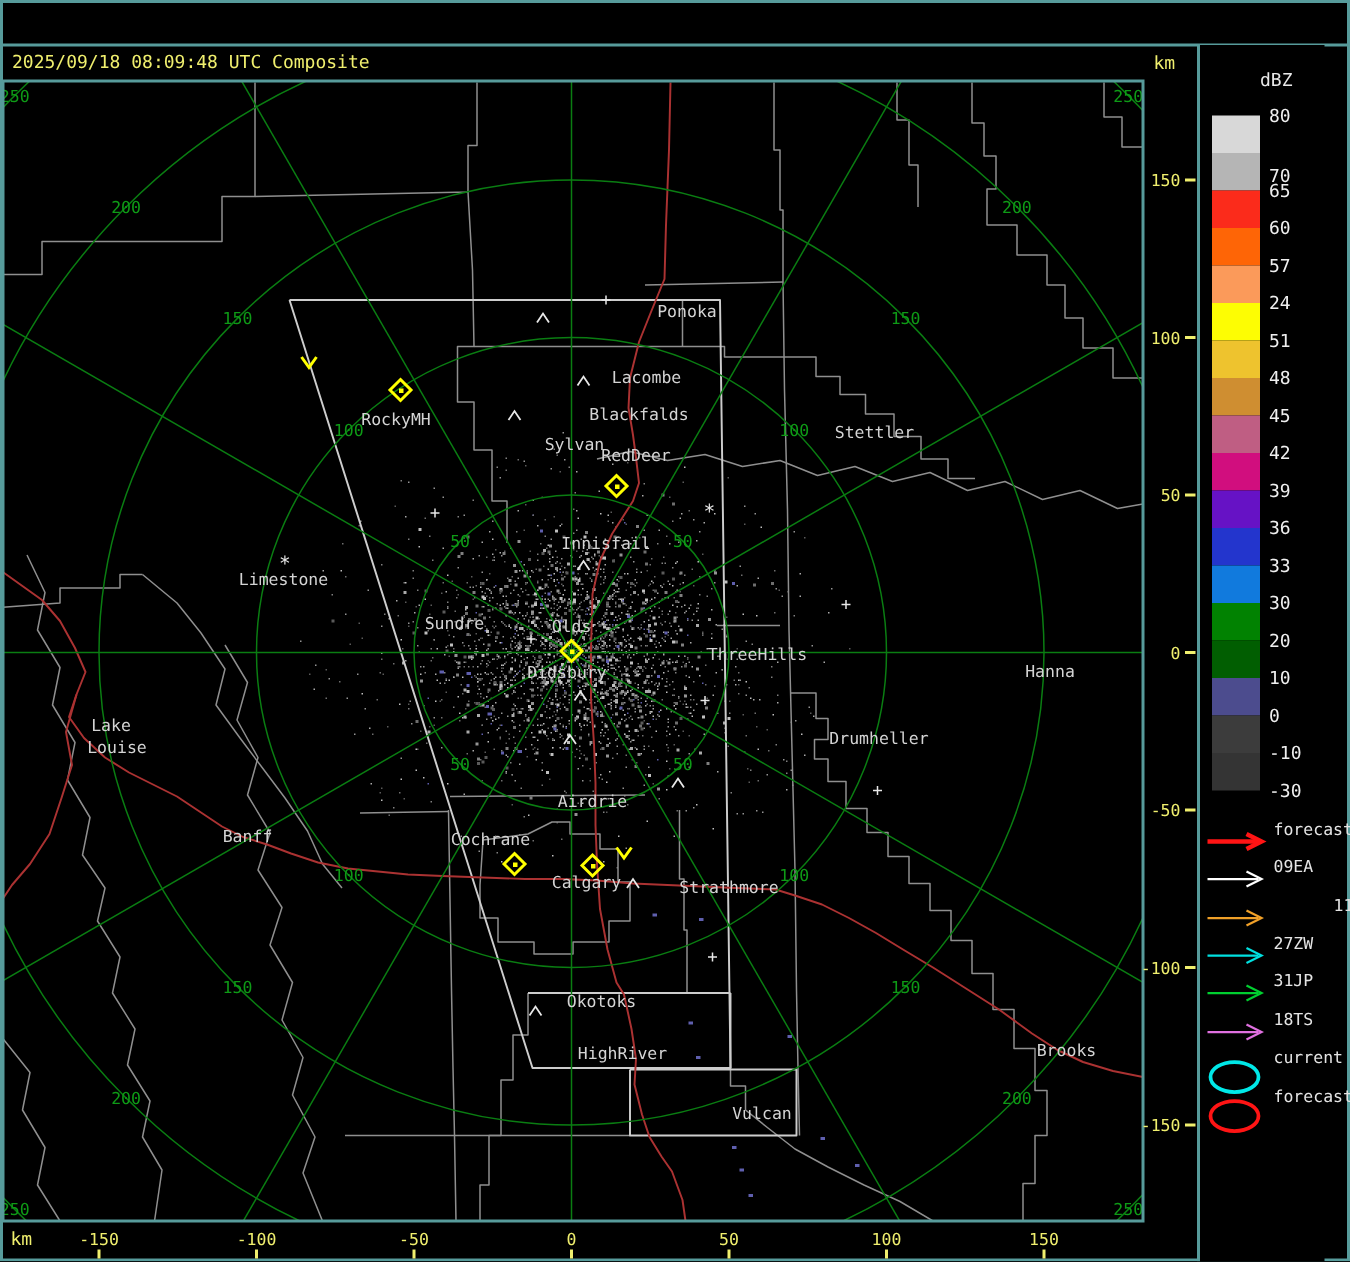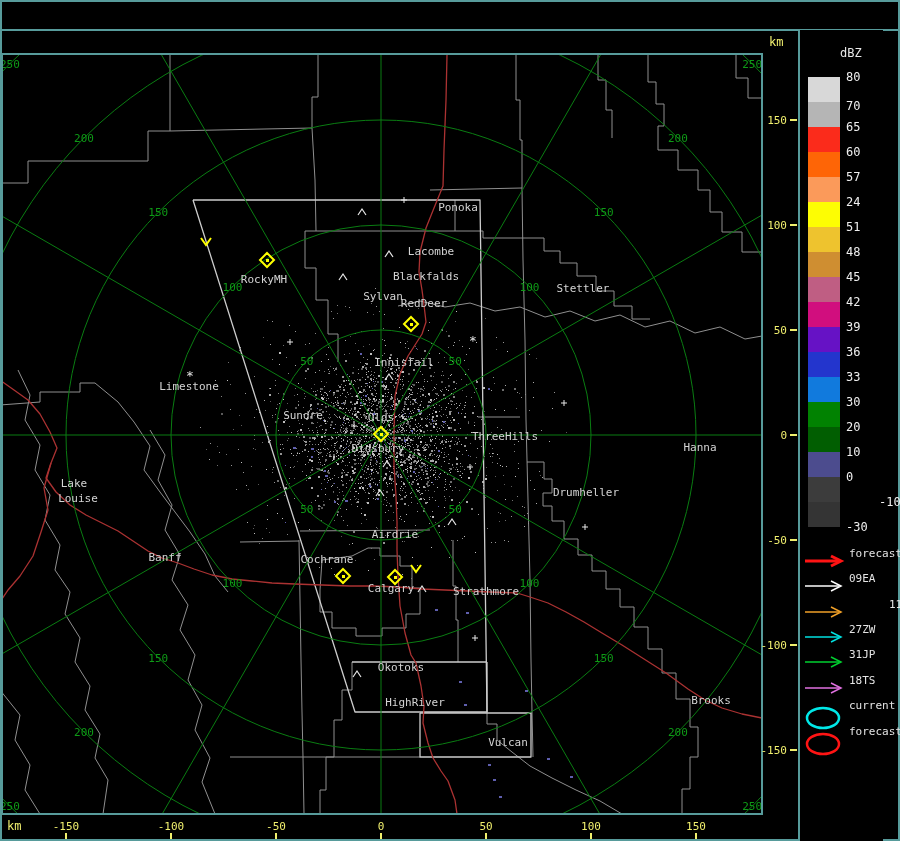--- a/index.html
+++ b/index.html
@@ -2903,20 +2903,21 @@
         <text x="381" y="830" fill="#f0ef6e" font-size="11" font-family="&quot;DejaVu Sans Mono&quot;,monospace" text-anchor="middle">0</text>
         <line x1="381" y1="833" x2="381" y2="839" stroke="#f0ef6e" stroke-width="2"></line>
         <text x="486" y="830" fill="#f0ef6e" font-size="11" font-family="&quot;DejaVu Sans Mono&quot;,monospace" text-anchor="middle">50</text>
         <line x1="486" y1="833" x2="486" y2="839" stroke="#f0ef6e" stroke-width="2"></line>
         <text x="591" y="830" fill="#f0ef6e" font-size="11" font-family="&quot;DejaVu Sans Mono&quot;,monospace" text-anchor="middle">100</text>
         <line x1="591" y1="833" x2="591" y2="839" stroke="#f0ef6e" stroke-width="2"></line>
         <text x="696" y="830" fill="#f0ef6e" font-size="11" font-family="&quot;DejaVu Sans Mono&quot;,monospace" text-anchor="middle">150</text>
         <line x1="696" y1="833" x2="696" y2="839" stroke="#f0ef6e" stroke-width="2"></line>
       </g>
     </svg>
+  <div class="txt timestamp">2025/09/18 08:09:48 UTC Composite</div>
   <div class="txt km-right">km</div>
   <div class="txt km-bottom">km</div>
   <div id="legend-panel">
     <div class="dbz-title">dBZ</div>
   <div class="lg-swatch" style="top: 47px; height: 25px; background: rgb(216, 216, 216);"></div>
       <div class="lg-swatch" style="top: 72px; height: 25px; background: rgb(181, 181, 181);"></div>
       <div class="lg-swatch" style="top: 97px; height: 25px; background: rgb(251, 43, 27);"></div>
       <div class="lg-swatch" style="top: 122px; height: 25px; background: rgb(254, 101, 6);"></div>
       <div class="lg-swatch" style="top: 147px; height: 25px; background: rgb(251, 154, 90);"></div>
       <div class="lg-swatch" style="top: 172px; height: 25px; background: rgb(253, 253, 3);"></div>
@@ -2926,37 +2927,37 @@
       <div class="lg-swatch" style="top: 272px; height: 25px; background: rgb(209, 14, 126);"></div>
       <div class="lg-swatch" style="top: 297px; height: 25px; background: rgb(102, 18, 197);"></div>
       <div class="lg-swatch" style="top: 322px; height: 25px; background: rgb(35, 53, 205);"></div>
       <div class="lg-swatch" style="top: 347px; height: 25px; background: rgb(17, 122, 221);"></div>
       <div class="lg-swatch" style="top: 372px; height: 25px; background: rgb(1, 130, 1);"></div>
       <div class="lg-swatch" style="top: 397px; height: 25px; background: rgb(1, 94, 1);"></div>
       <div class="lg-swatch" style="top: 422px; height: 25px; background: rgb(76, 76, 142);"></div>
       <div class="lg-swatch" style="top: 447px; height: 25px; background: rgb(60, 60, 60);"></div>
       <div class="lg-swatch" style="top: 472px; height: 25px; background: rgb(52, 52, 52);"></div>
       <div class="lg-val" style="top: 47px;">80</div>
-      <div class="lg-val" style="top: 76px;">70</div>
+      <div class="lg-val" style="top: 87px;">70</div>
       <div class="lg-val" style="top: 97px;">65</div>
       <div class="lg-val" style="top: 122px;">60</div>
       <div class="lg-val" style="top: 147px;">57</div>
       <div class="lg-val" style="top: 172px;">24</div>
       <div class="lg-val" style="top: 197px;">51</div>
       <div class="lg-val" style="top: 222px;">48</div>
       <div class="lg-val" style="top: 247px;">45</div>
       <div class="lg-val" style="top: 272px;">42</div>
       <div class="lg-val" style="top: 297px;">39</div>
       <div class="lg-val" style="top: 322px;">36</div>
       <div class="lg-val" style="top: 347px;">33</div>
       <div class="lg-val" style="top: 372px;">30</div>
       <div class="lg-val" style="top: 397px;">20</div>
       <div class="lg-val" style="top: 422px;">10</div>
       <div class="lg-val" style="top: 447px;">0</div>
-      <div class="lg-val" style="top: 472px; margin-left: 33px;">-10</div>
+      <div class="lg-val" style="top: 472px;">-10</div>
       <div class="lg-val" style="top: 497px;">-30</div>
       <div class="lg-glyph" style="top: 523px;">
         <svg width="44" height="16">
           <path d="M 2 8 L 36 8" stroke="#ff1414" stroke-width="3" fill="none"></path>
           <path d="M 28 3 L 38 8 L 28 13" stroke="#ff1414" stroke-width="3" fill="none" stroke-linejoin="miter"></path>
         </svg>
       </div>
       <div class="lg-lab" style="top: 523px;">forecast</div>
       <div class="lg-glyph" style="top: 548.3px;">
         <svg width="44" height="16">

